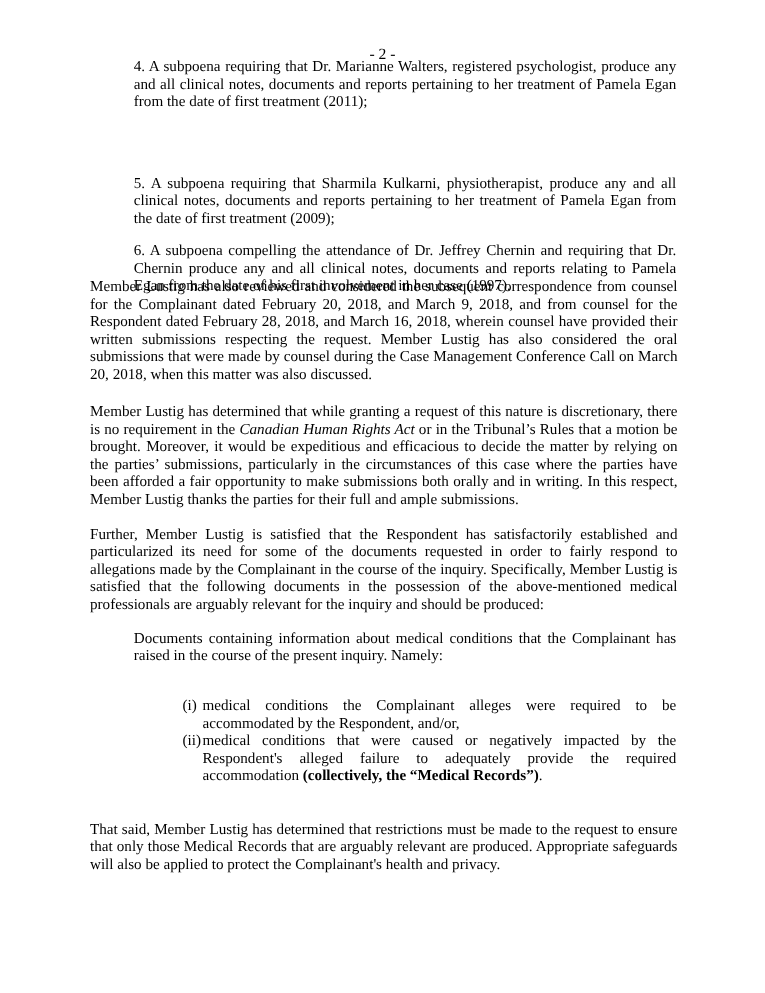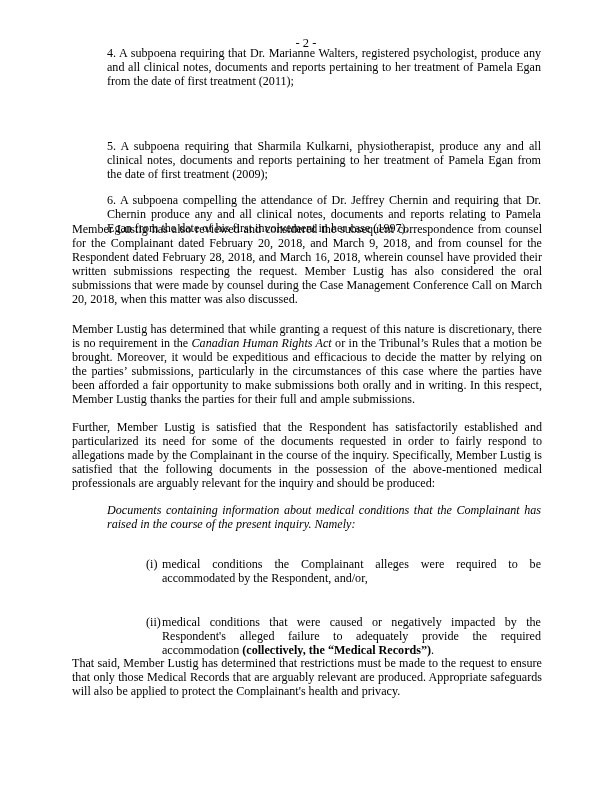--- a/index.html
+++ b/index.html
@@ -5,21 +5,21 @@
     html, body { margin: 0; padding: 0; background: #ffffff; }
     body {
       width: 612px; height: 794px; position: relative; overflow: hidden;
       font-family: "Liberation Serif", serif; color: #000;
       font-size: 12.1px; line-height: 14.1px;
     }
     .page-num { position: absolute; top: 36px; left: 0; width: 612px; text-align: center; font-size: 12.5px; }
     .block { position: absolute; text-align: justify; margin: 0; }
     .item { left: 107px; width: 434px; }
     .para { left: 72px; width: 470px; }
-    .quote { left: 107px; width: 434px; font-style: italic; }
+    .quote { left: 107px; width: 434px; }
     .sub { position: absolute; left: 146px; width: 395px; text-align: justify; }
     .sub .num { position: absolute; left: 0; top: 0; }
     .sub .txt { display: block; margin-left: 16px; text-align: justify; }
     .sub.ii .txt { }
     em { }
     strong { font-weight: bold; }
   </style>
 </head>
 <body>
 
@@ -35,19 +35,19 @@
   <p class="block para" style="top:322px;"><span>Member Lustig has determined that while granting a request of this nature is discretionary,  there is no requirement in the </span><em>Canadian Human Rights Act</em><span> or in the Tribunal’s Rules that a motion be brought. Moreover, it would be expeditious and efficacious to decide the matter by relying on the parties’ submissions, particularly in the circumstances of this case where the parties have been afforded a fair opportunity to make submissions both orally and in writing. In this respect, Member Lustig thanks the parties for their full and ample submissions.</span></p>
 
   <p class="block para" style="top:420px;">Further, Member Lustig is satisfied that the Respondent has satisfactorily established and particularized its need for some of the documents requested in order to fairly respond to allegations made by the Complainant in the course of the inquiry. Specifically, Member Lustig is satisfied that the following documents in the possession of the above-mentioned medical professionals are arguably relevant for the inquiry and should be produced:</p>
 
   <p class="block quote" style="top:503px;">Documents containing information about medical conditions that the Complainant has raised in the course of the present inquiry. Namely:</p>
 
   <div class="sub" style="top:557px;">
     <span class="num">(i)</span>
     <span class="txt">medical conditions the Complainant alleges were required to be accommodated by the Respondent, and/or,</span>
   </div>
-  <div class="sub ii" style="top:615px;">
+  <div class="sub ii" style="top:585px;">
     <span class="num">(ii)</span>
     <span class="txt"><span>medical conditions that were caused or negatively impacted by the Respondent's alleged failure to adequately provide the required accommodation </span><strong>(collectively, the “Medical Records”)</strong><span>.</span></span>
   </div>
 
   <p class="block para" style="top:656px;">That said, Member Lustig has determined that restrictions must be made to the request to ensure that only those Medical Records that are arguably relevant are produced. Appropriate safeguards will also be applied to protect the Complainant's health and privacy.</p>
 </div>
 
 </body></html>

